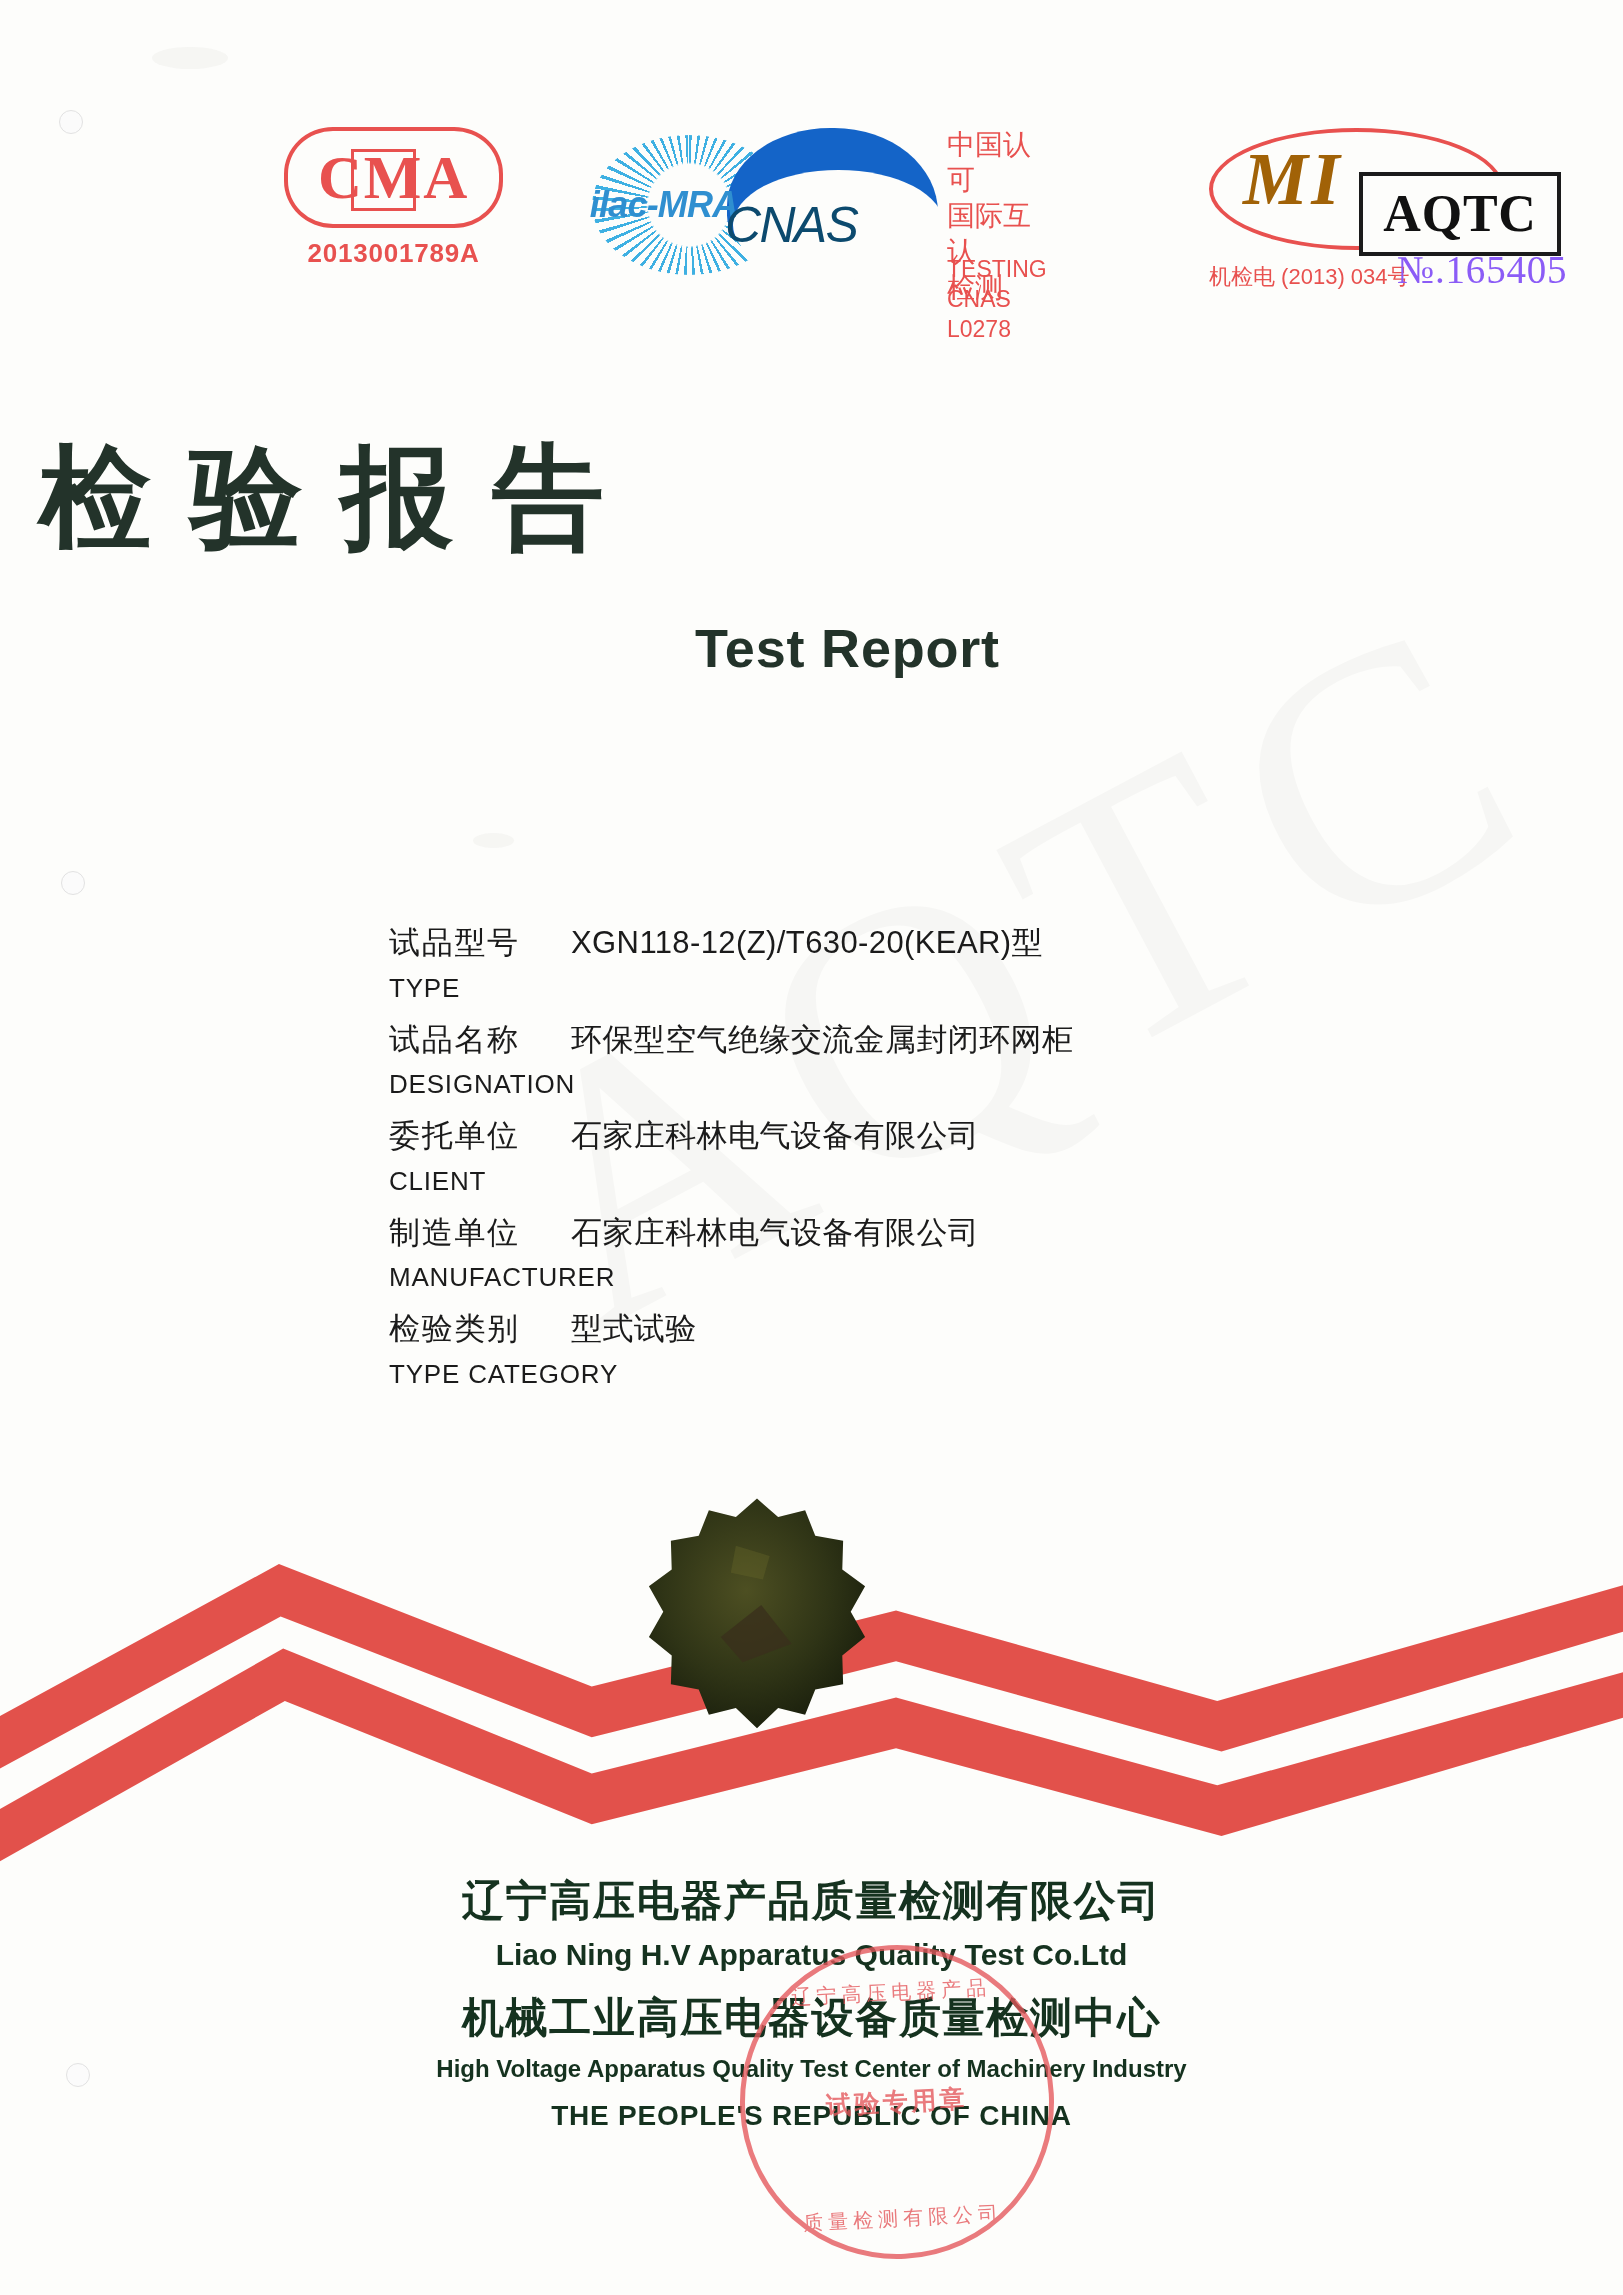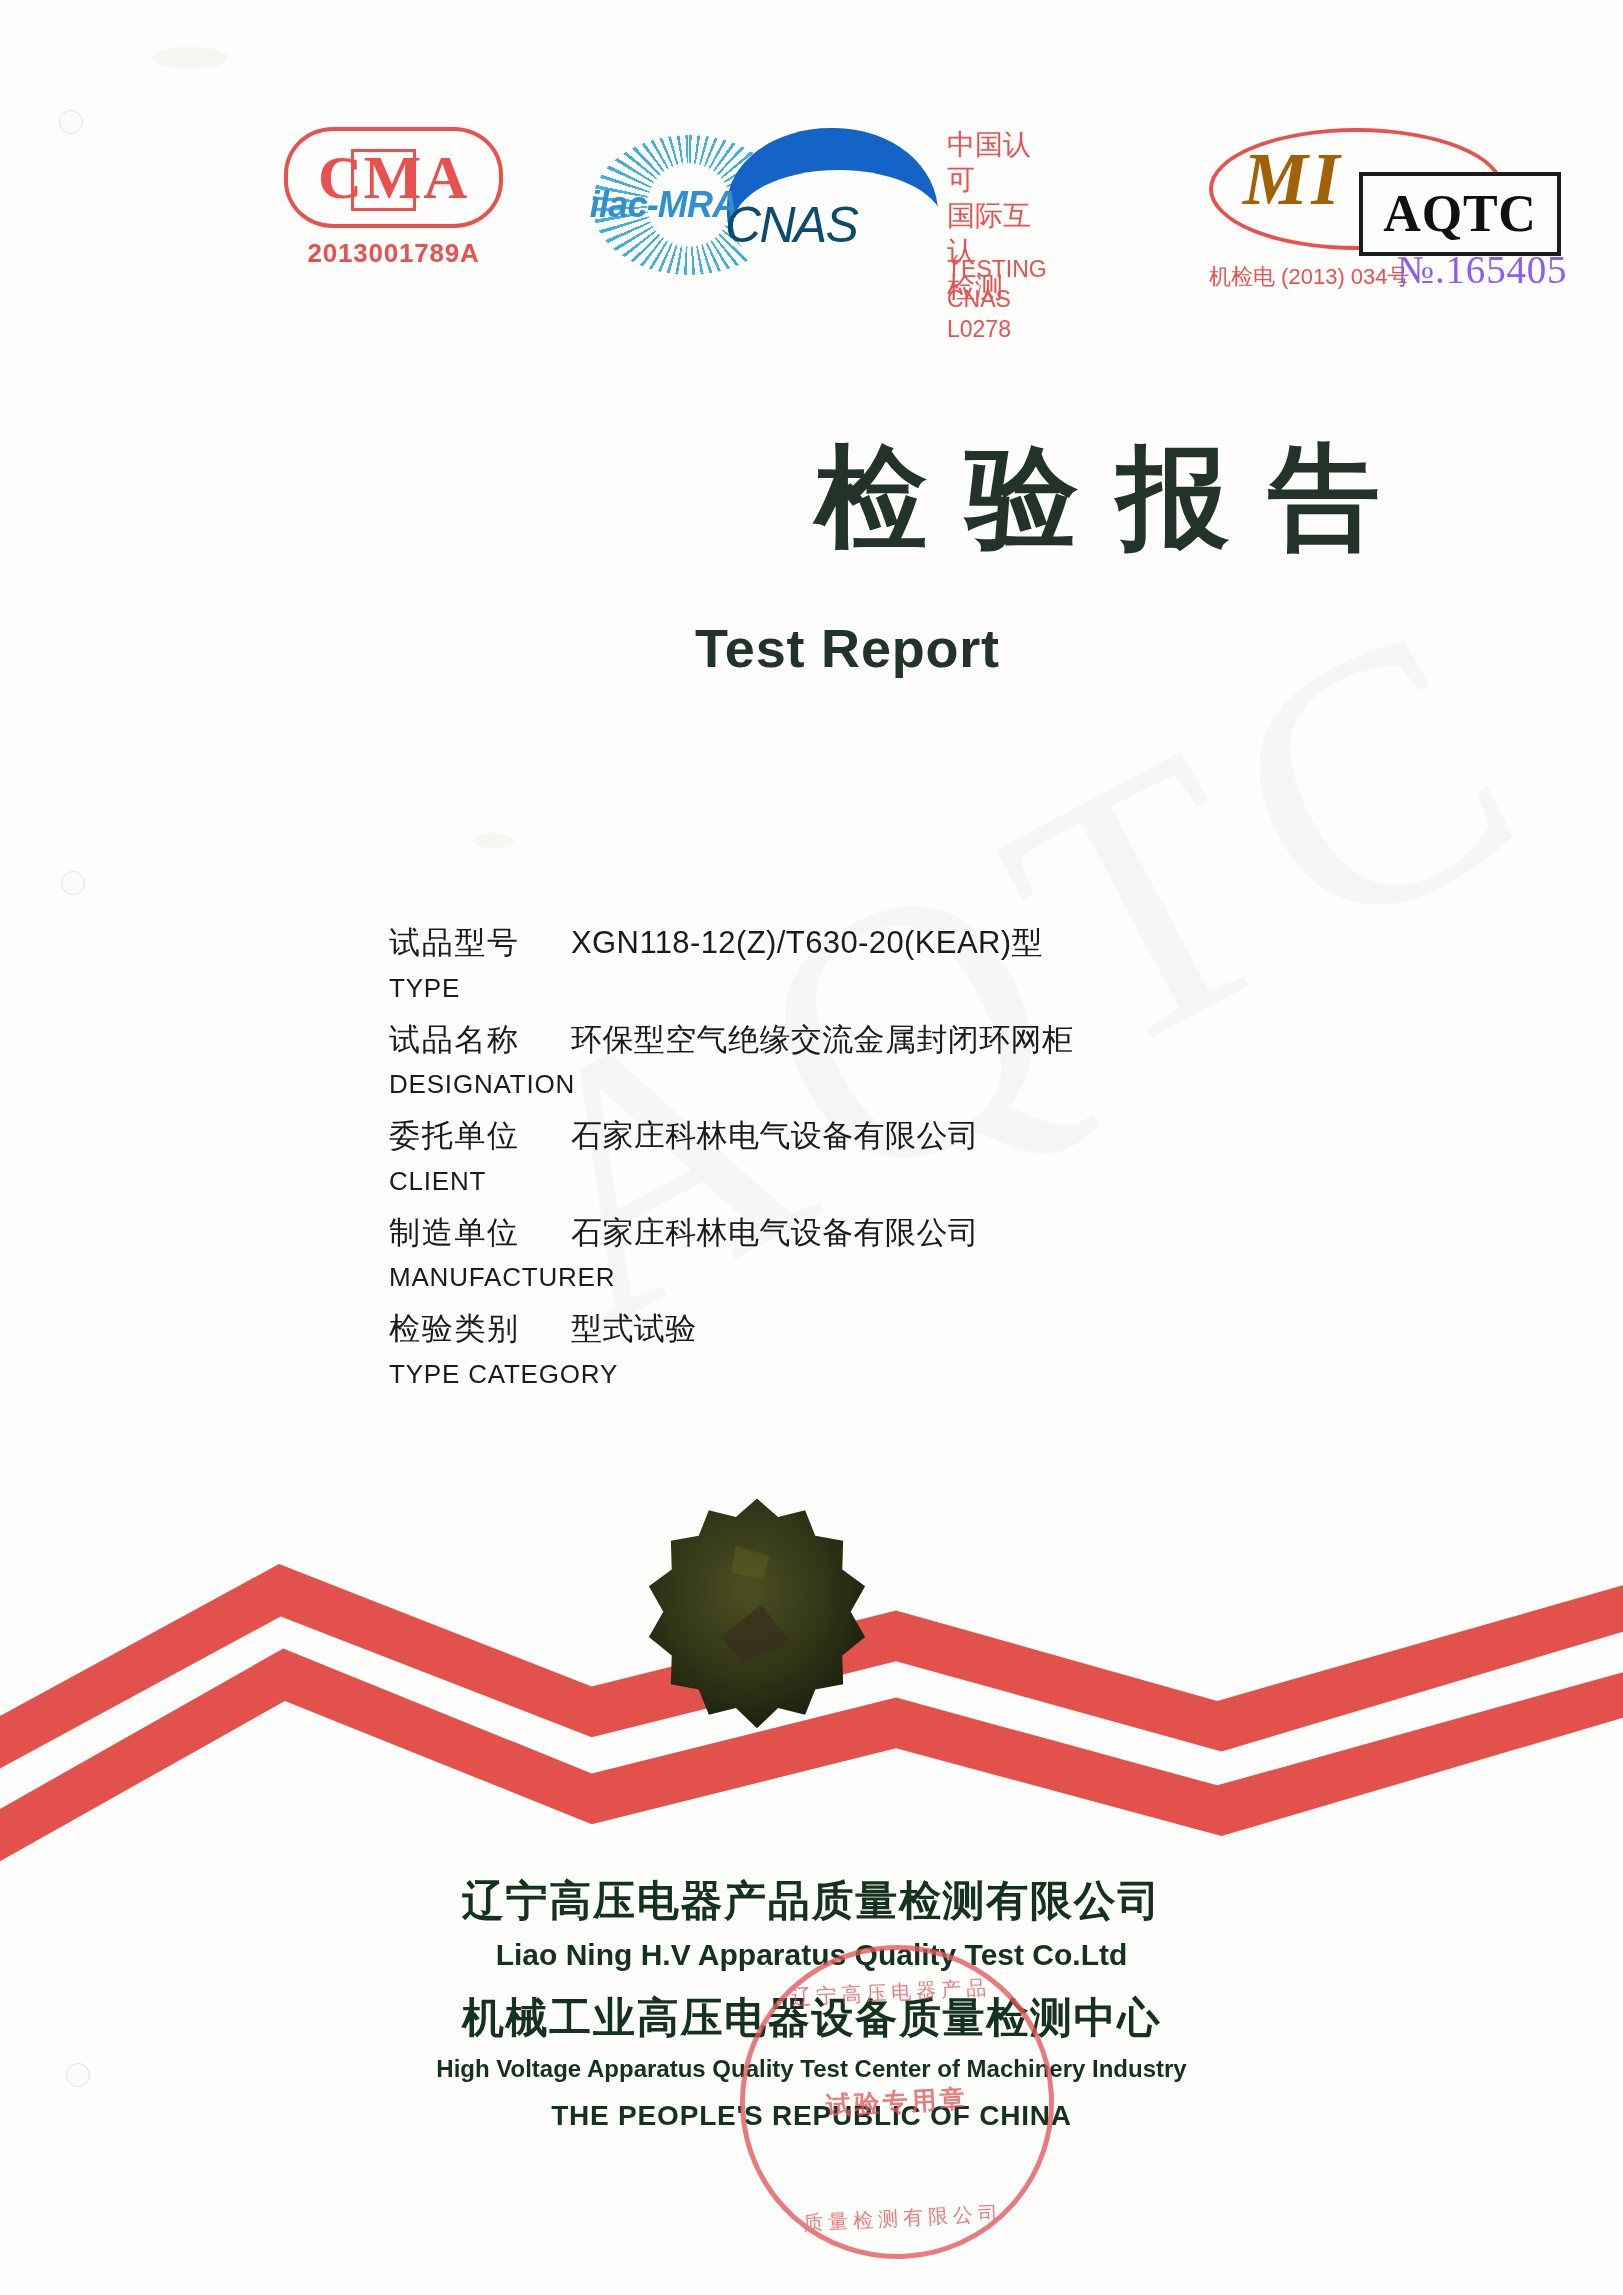--- a/index.html
+++ b/index.html
@@ -237,21 +237,21 @@
     letter-spacing: 0.8px;
     white-space: nowrap;
   }
 
   
   .title-cn {
     position: absolute;
     top: 423px;
     left: 0;
     width: 1419px;
-    text-align: right;
+    text-align: left;
     font-family: "DejaVu Sans", sans-serif;
     font-weight: bold;
     font-size: 112px;
     letter-spacing: 39px;
     text-indent: 39px;
     color: #23332a;
   }
   .title-en {
     position: absolute;
     top: 617px;

